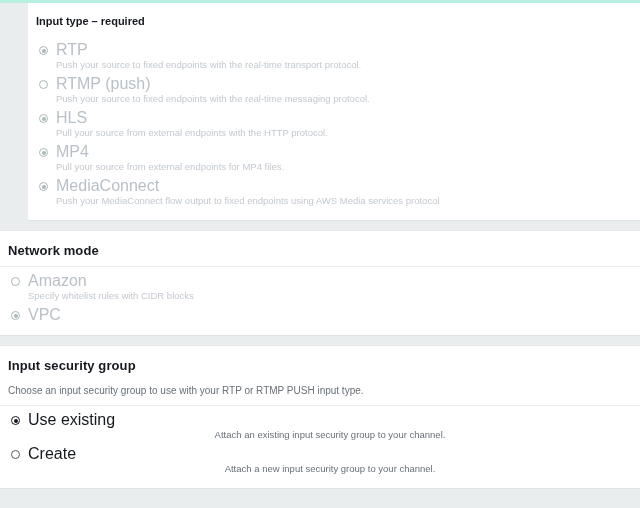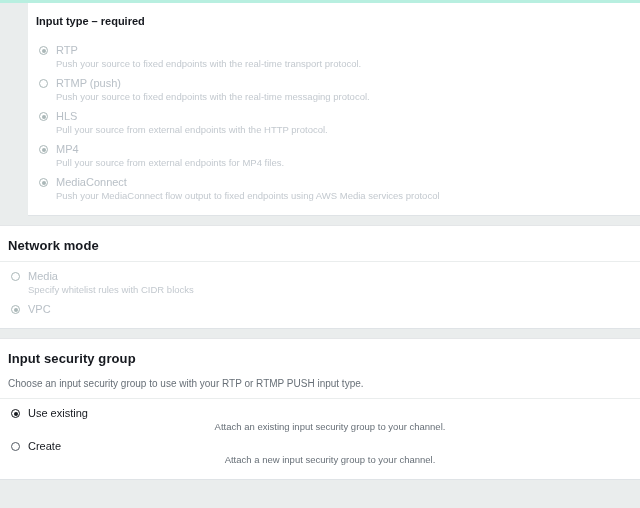--- a/index.html
+++ b/index.html
@@ -119,21 +119,21 @@
   .radio.enabled.checked::after {
     background: #16191f;
     width: 4px;
     height: 4px;
   }
   .radio-texts {
     flex: 1 1 auto;
     min-width: 0;
   }
   .radio-label {
-    font-size: 11px;
+    font-size: 16px;
     color: #b9c0c7;
     line-height: 12px;
   }
   .radio-label.enabled {
     color: #16191f;
   }
   .radio-desc {
     font-size: 9.5px;
     color: #c3c9cf;
     line-height: 12px;
@@ -206,21 +206,21 @@
   <section class="card">
     <div class="section-head">
       <h2 class="section-title">Network mode</h2>
     </div>
     <div class="section-rule"></div>
     <div class="radio-list">
 
       <div class="radio-row">
         <span class="radio"></span>
         <span class="radio-texts">
-          <span class="radio-label">Media</span>
+          <span class="radio-label">Amazon</span>
           <div class="radio-desc">Specify whitelist rules with CIDR blocks</div>
         </span>
       </div>
 
       <div class="radio-row">
         <span class="radio checked"></span>
         <span class="radio-texts">
           <span class="radio-label">VPC</span>
         </span>
       </div>

